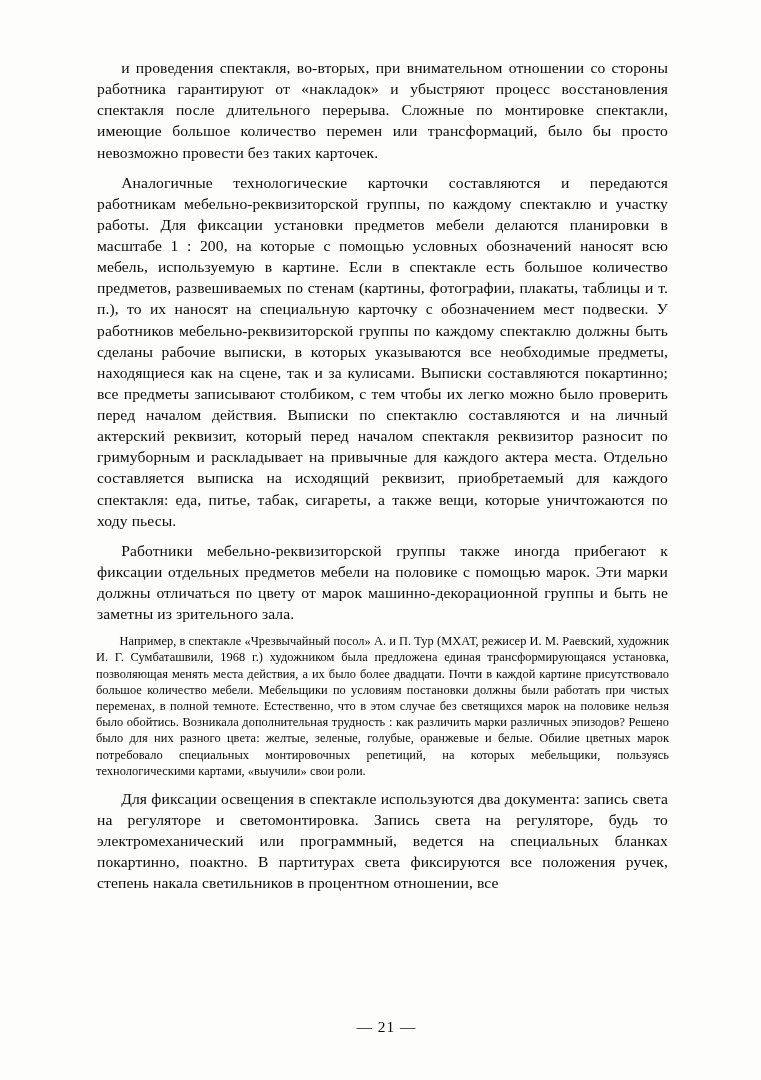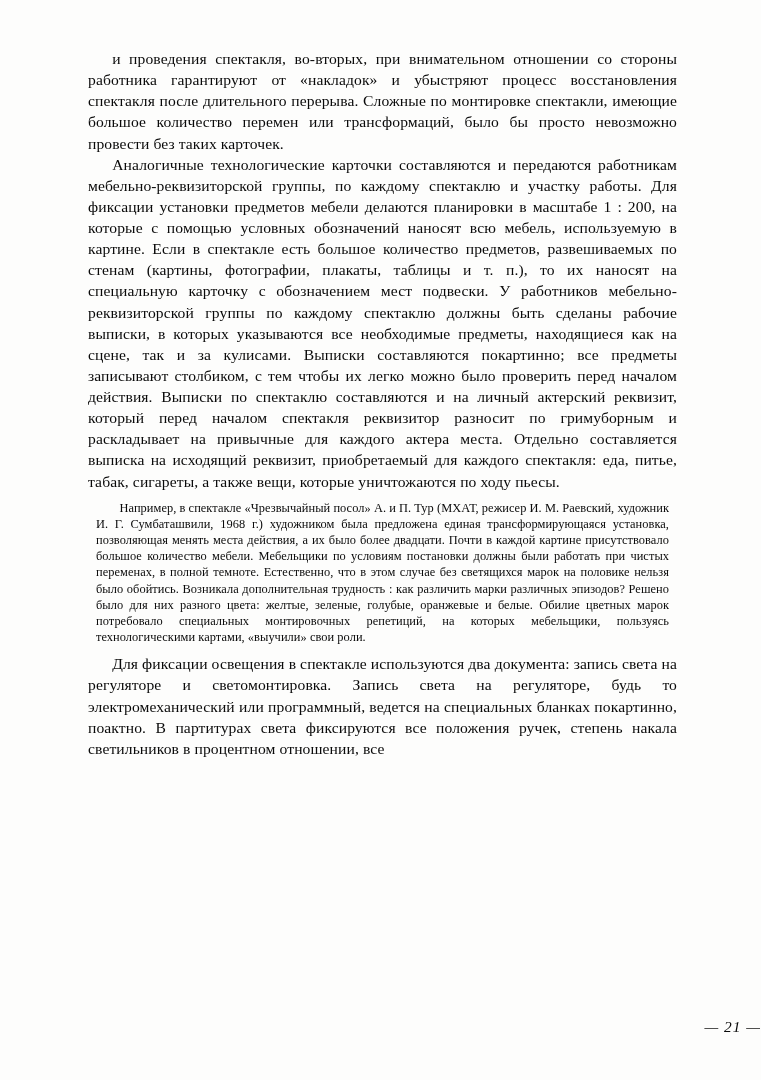--- a/index.html
+++ b/index.html
@@ -22,54 +22,54 @@
     background: #fdfdfc;
   }
   .body-text {
     font-size: 15.6px;
     line-height: 1.355;
     text-align: justify;
     text-justify: inter-word;
     letter-spacing: 0.1px;
   }
   .body-text p {
-    margin: 0;
+    margin: 9px;
     text-indent: 1.55em;
   }
   .small-text {
     font-size: 12.4px;
     line-height: 1.305;
     text-align: justify;
     margin-top: 6px;
     margin-bottom: 5px;
     letter-spacing: 0.05px;
   }
   .small-text p {
     margin: 8px;
     text-indent: 1.9em;
   }
   .page-number {
     position: absolute;
     left: 12px;
     right: 0;
     bottom: 44px;
-    text-align: right;
+    text-align: center;
     font-size: 15.4px;
     letter-spacing: 1px;
-    font-style: italic;
   }
 </style>
 </head>
 <body>
 
 <div class="page">
 
   <div class="body-text">
     <p>и проведения спектакля, во-вторых, при внимательном отношении со стороны работника гарантируют от «накладок» и убыстряют процесс восстановления спектакля после длительного перерыва. Сложные по монтировке спектакли, имеющие большое количество перемен или трансформаций, было бы просто невозможно провести без таких карточек.</p>
     <p>Аналогичные технологические карточки составляются и передаются работникам мебельно-реквизиторской группы, по каждому спектаклю и участку работы. Для фиксации установки предметов мебели делаются планировки в масштабе 1 : 200, на которые с помощью условных обозначений наносят всю мебель, используемую в картине. Если в спектакле есть большое количество предметов, развешиваемых по стенам (картины, фотографии, плакаты, таблицы и т. п.), то их наносят на специальную карточку с обозначением мест подвески. У работников мебельно-реквизиторской группы по каждому спектаклю должны быть сделаны рабочие выписки, в которых указываются все необходимые предметы, находящиеся как на сцене, так и за кулисами. Выписки составляются покартинно; все предметы записывают столбиком, с тем чтобы их легко можно было проверить перед началом действия. Выписки по спектаклю составляются и на личный актерский реквизит, который перед началом спектакля реквизитор разносит по гримуборным и раскладывает на привычные для каждого актера места. Отдельно составляется выписка на исходящий реквизит, приобретаемый для каждого спектакля: еда, питье, табак, сигареты, а также вещи, которые уничтожаются по ходу пьесы.</p>
+    <p>Работники мебельно-реквизиторской группы также иногда прибегают к фиксации отдельных предметов мебели на половике с помощью марок. Эти марки должны отличаться по цвету от марок машинно-декорационной группы и быть не заметны из зрительного зала.</p>
   </div>
 
   <div class="small-text">
     <p>Например, в спектакле «Чрезвычайный посол» А. и П. Тур (МХАТ, режисер И. М. Раевский, художник И. Г. Сумбаташвили, 1968 г.) художником была предложена единая трансформирующаяся установка, позволяющая менять места действия, а их было более двадцати. Почти в каждой картине присутствовало большое количество мебели. Мебельщики по условиям постановки должны были работать при чистых переменах, в полной темноте. Естественно, что в этом случае без светящихся марок на половике нельзя было обойтись. Возникала дополнительная трудность : как различить марки различных эпизодов? Решено было для них разного цвета: желтые, зеленые, голубые, оранжевые и белые. Обилие цветных марок потребовало специальных монтировочных репетиций, на которых мебельщики, пользуясь технологическими картами, «выучили» свои роли.</p>
   </div>
 
   <div class="body-text">
     <p>Для фиксации освещения в спектакле используются два документа: запись света на регуляторе и светомонтировка. Запись света на регуляторе, будь то электромеханический или программный, ведется на специальных бланках покартинно, поактно. В партитурах света фиксируются все положения ручек, степень накала светильников в процентном отношении, все</p>
   </div>
 

